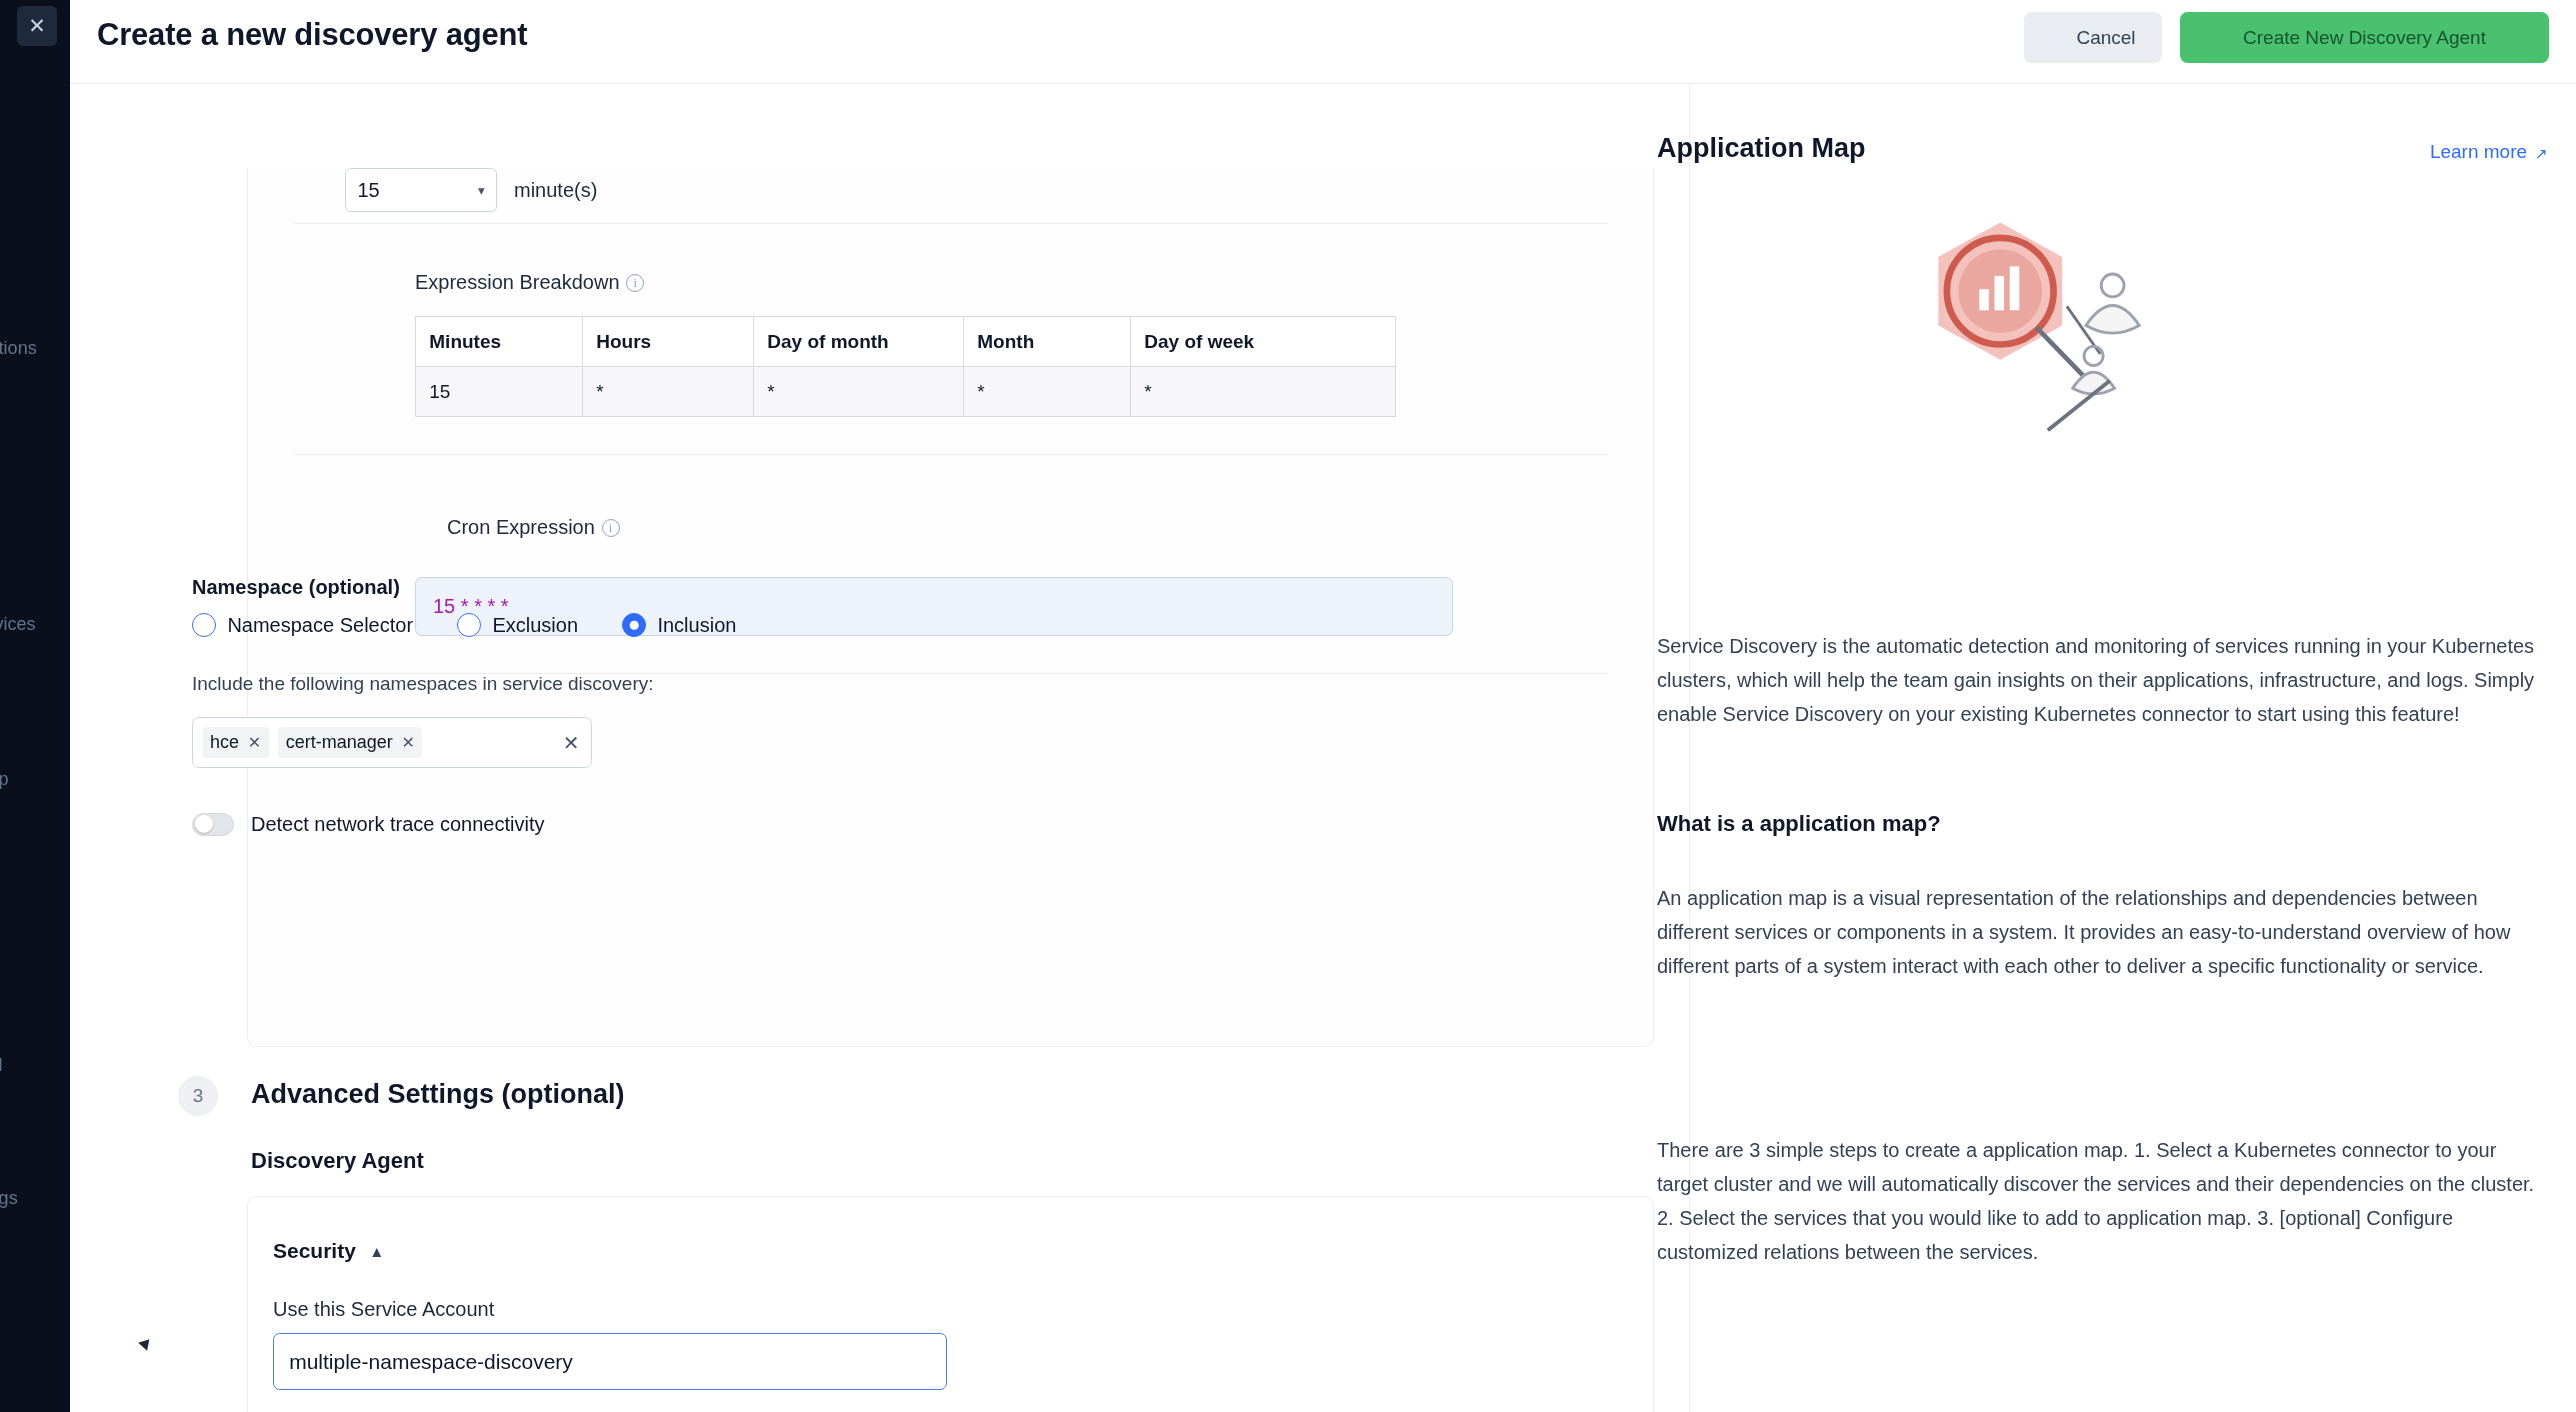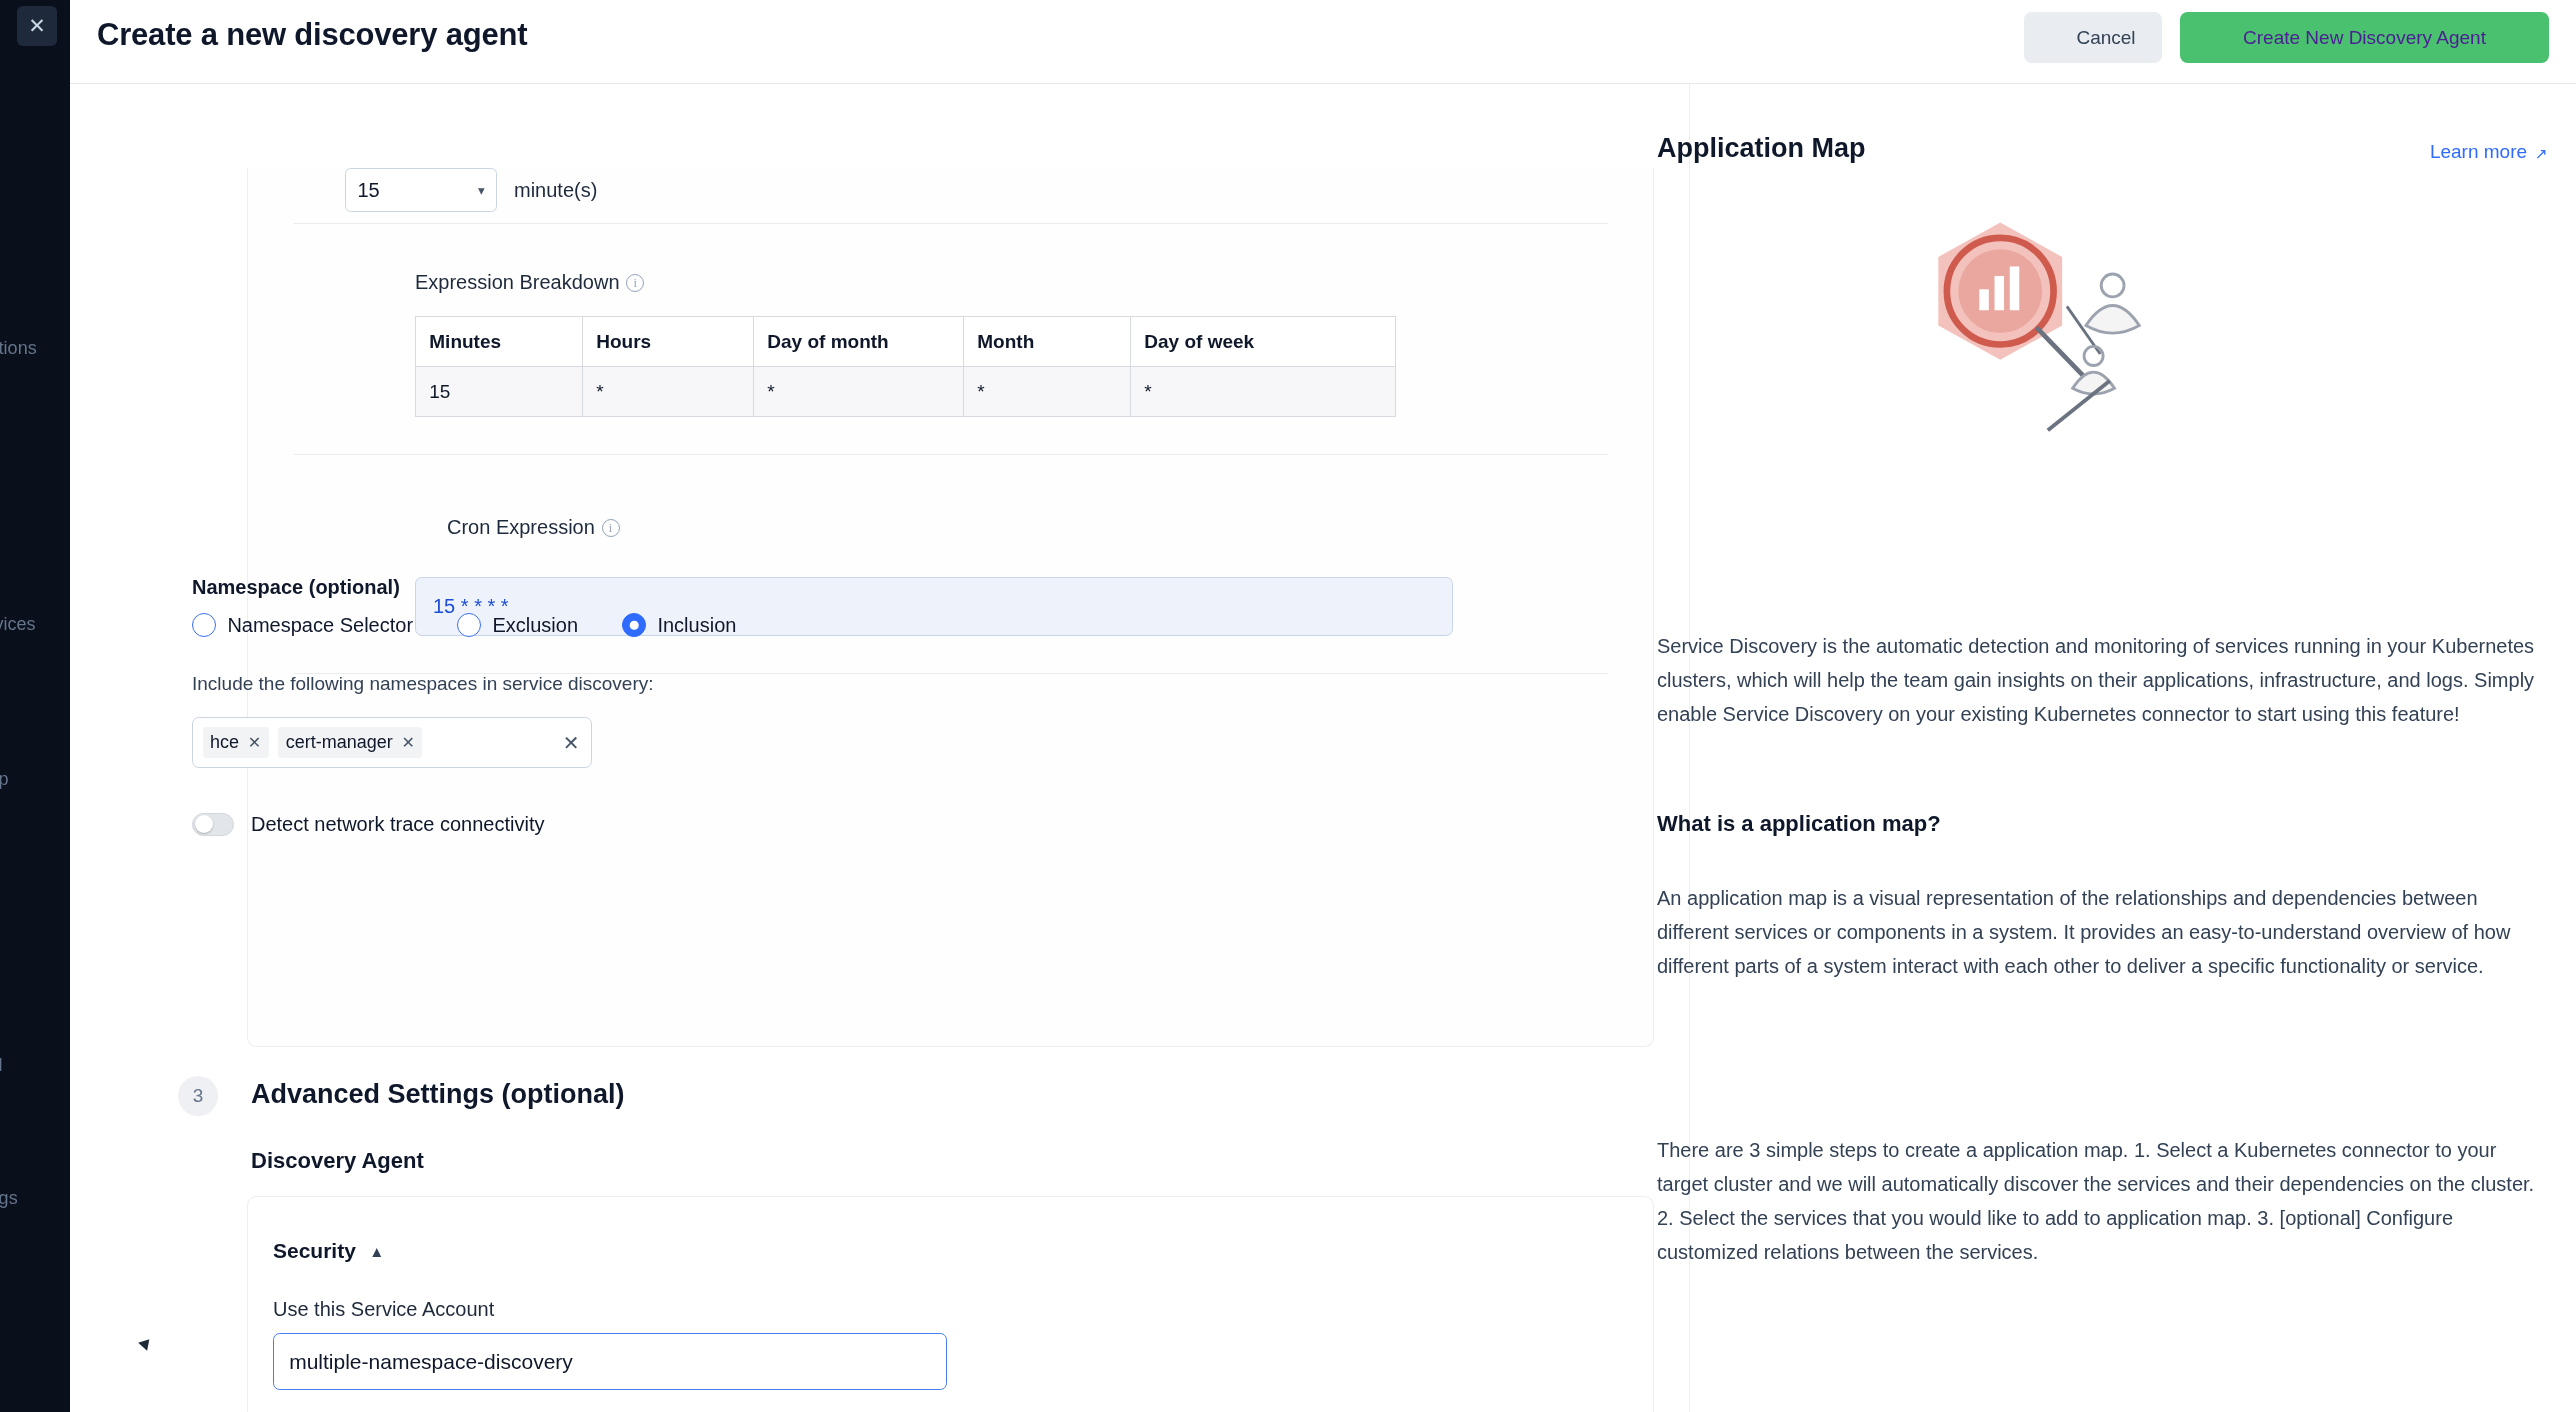--- a/index.html
+++ b/index.html
@@ -71,21 +71,21 @@
     border: none; border-radius: 7.6px;
     font-size: 19px;
     font-family: "Liberation Sans", sans-serif;
     cursor: pointer;
     padding-left: 32px;
   }
   .btn-primary {
     position: absolute; right: 27px; top: 12.4px;
     width: 369px; height: 51px;
     background: #4ac16f;
-    color: #4c1d95;
+    color: #14532d;
     border: none; border-radius: 7.6px;
     font-size: 19px;
     font-family: "Liberation Sans", sans-serif;
     cursor: pointer;
   }
 
   
   .left-pane {
     position: absolute; left: 0; top: 84px;
     width: 1619px; height: 1328px;
@@ -173,21 +173,21 @@
   }
   table.cron-table th { font-weight: bold; background: #ffffff; height: 50px; }
   table.cron-table td { background: #f7f7f9; height: 50px; }
 
   .cron-input {
     position: absolute; left: 167px; top: 329px;
     width: 1038px; height: 59px;
     background: #eef2fb;
     border: 1px solid #c8d4ea;
     border-radius: 6.7px;
-    font-size: 20px; color: #1d4ed8;
+    font-size: 20px; color: #a21caf;
     padding: 0 17px;
     font-family: "Liberation Sans", sans-serif;
   }
 
   .ns-title {
     position: absolute; left: 122px; top: 492px;
     font-size: 20px; font-weight: bold; color: #0f172a;
   }
   .radio-row {
     position: absolute; left: 122px; top: 529px;

